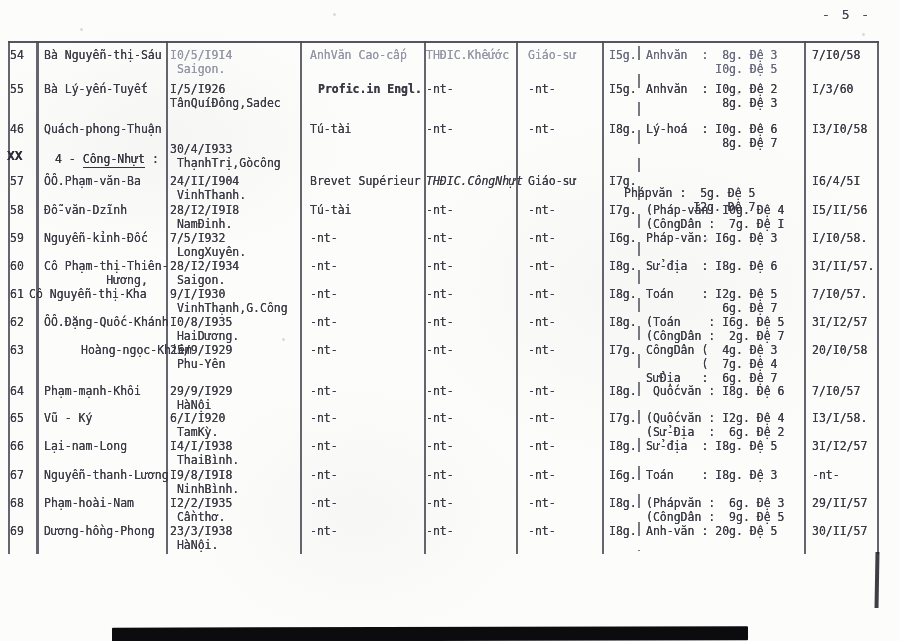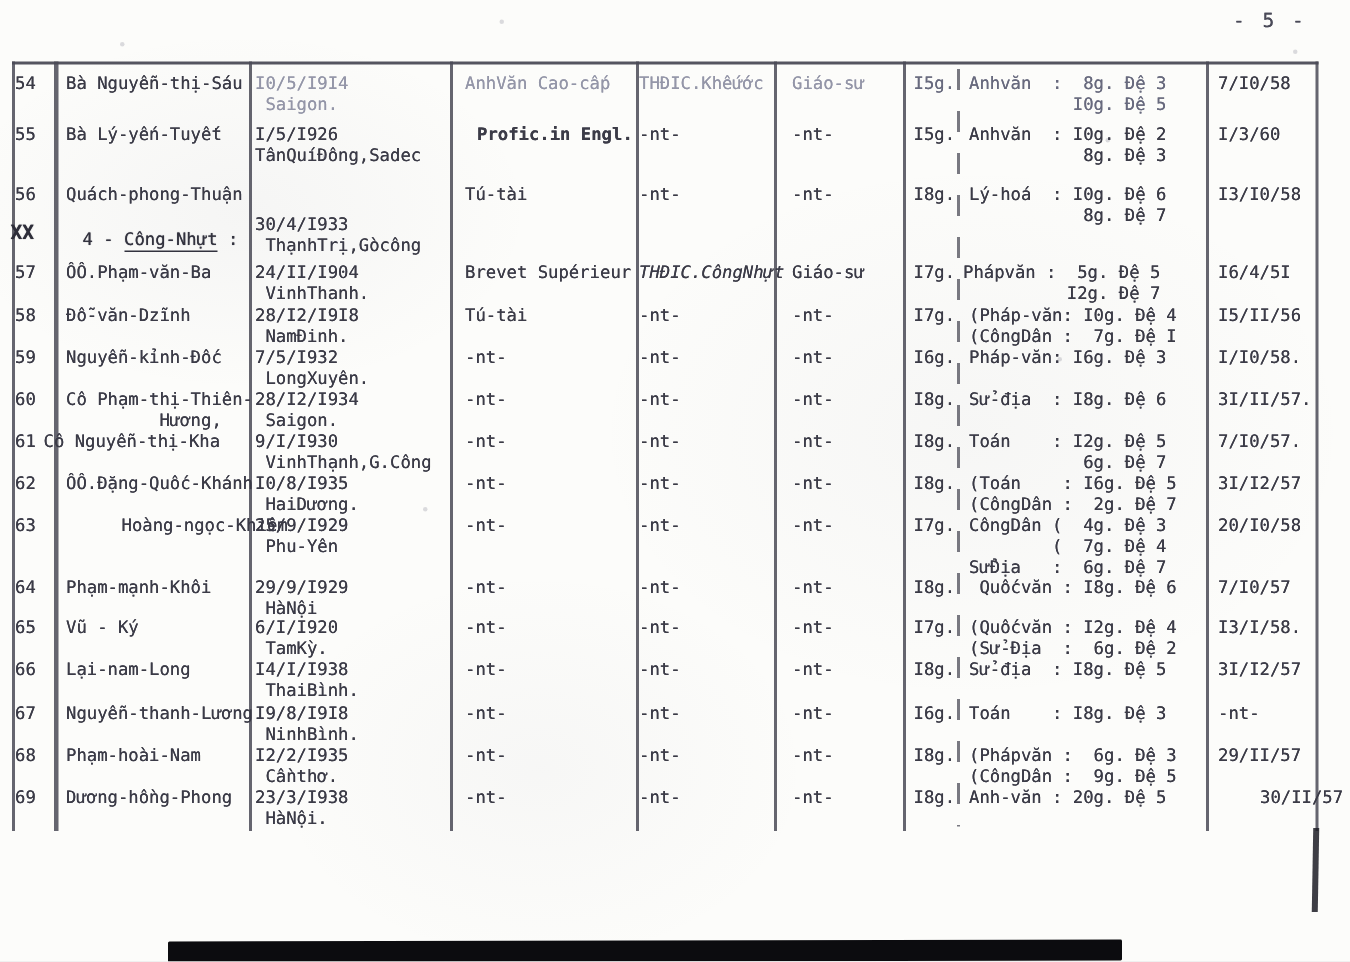--- a/index.html
+++ b/index.html
@@ -69,39 +69,39 @@
         <div class="cell" style="left: 44px;"><div class="tline">Bà Lý-yến-Tuyết</div></div>
         <div class="cell" style="left: 170px;"><div class="tline">I/5/I926</div><div class="tline">TânQuíĐông,Sadec</div></div>
         <div class="cell" style="left: 318px; font-weight: bold;"><div class="tline">Profic.in Engl.</div></div>
         <div class="cell" style="left: 426px;"><div class="tline">-nt-</div></div>
         <div class="cell" style="left: 528px;"><div class="tline">-nt-</div></div>
         <div class="cell" style="left: 609px;"><div class="tline">I5g.</div></div>
         <div class="cell" style="left: 646px;"><div class="tline">Anhvăn  : I0g. Đệ 2</div><div class="tline">           8g. Đệ 3</div></div>
         <div class="cell" style="left: 812px;"><div class="tline">I/3/60</div></div>
       </div>
       <div class="trow" style="top: 122px;">
-        <div class="cell" style="left: 10px;"><div class="tline">56</div></div>
+        <div class="cell" style="left: 10px;"><div class="tline">46</div></div>
         <div class="cell" style="left: 44px;"><div class="tline">Quách-phong-Thuận</div></div>
         <div class="cell" style="left: 170px; margin-top: 20px;"><div class="tline">30/4/I933</div><div class="tline"> ThạnhTrị,Gòcông</div></div>
         <div class="cell" style="left: 310px;"><div class="tline">Tú-tài</div></div>
         <div class="cell" style="left: 426px;"><div class="tline">-nt-</div></div>
         <div class="cell" style="left: 528px;"><div class="tline">-nt-</div></div>
         <div class="cell" style="left: 609px;"><div class="tline">I8g.</div></div>
         <div class="cell" style="left: 646px;"><div class="tline">Lý-hoá  : I0g. Đệ 6</div><div class="tline">           8g. Đệ 7</div></div>
         <div class="cell" style="left: 812px;"><div class="tline">I3/I0/58</div></div>
       </div>
       <div class="trow" style="top: 174px;">
         <div class="cell" style="left: 10px;"><div class="tline">57</div></div>
         <div class="cell" style="left: 44px;"><div class="tline">ÔÔ.Phạm-văn-Ba</div></div>
         <div class="cell" style="left: 170px;"><div class="tline">24/II/I904</div><div class="tline"> VinhThanh.</div></div>
         <div class="cell" style="left: 310px;"><div class="tline">Brevet Supérieur</div></div>
         <div class="cell" style="left: 426px; font-style: italic;"><div class="tline">THĐIC.CôngNhựt</div></div>
         <div class="cell" style="left: 528px;"><div class="tline">Giáo-sư</div></div>
         <div class="cell" style="left: 609px;"><div class="tline">I7g.</div></div>
-        <div class="cell" style="left: 642px;"><div class="tline">Phápvăn :  5g. Đệ 5</div><div class="tline">          I2g. Đệ 7</div></div>
+        <div class="cell" style="left: 624px; margin-top: 12px;"><div class="tline">Phápvăn :  5g. Đệ 5</div><div class="tline">          I2g. Đệ 7</div></div>
         <div class="cell" style="left: 812px;"><div class="tline">I6/4/5I</div></div>
       </div>
       <div class="trow" style="top: 203px;">
         <div class="cell" style="left: 10px;"><div class="tline">58</div></div>
         <div class="cell" style="left: 44px;"><div class="tline">Đỗ-văn-Dzĩnh</div></div>
         <div class="cell" style="left: 170px;"><div class="tline">28/I2/I9I8</div><div class="tline"> NamĐinh.</div></div>
         <div class="cell" style="left: 310px;"><div class="tline">Tú-tài</div></div>
         <div class="cell" style="left: 426px;"><div class="tline">-nt-</div></div>
         <div class="cell" style="left: 528px;"><div class="tline">-nt-</div></div>
         <div class="cell" style="left: 609px;"><div class="tline">I7g.</div></div>
@@ -220,21 +220,21 @@
       </div>
       <div class="trow" style="top: 524px;">
         <div class="cell" style="left: 10px;"><div class="tline">69</div></div>
         <div class="cell" style="left: 44px;"><div class="tline">Dương-hồng-Phong</div></div>
         <div class="cell" style="left: 170px;"><div class="tline">23/3/I938</div><div class="tline"> HàNội.</div></div>
         <div class="cell" style="left: 310px;"><div class="tline">-nt-</div></div>
         <div class="cell" style="left: 426px;"><div class="tline">-nt-</div></div>
         <div class="cell" style="left: 528px;"><div class="tline">-nt-</div></div>
         <div class="cell" style="left: 609px;"><div class="tline">I8g.</div></div>
         <div class="cell" style="left: 646px;"><div class="tline">Anh-văn : 20g. Đệ 5</div></div>
-        <div class="cell" style="left: 840px; text-align: center;"><div class="tline">30/II/57</div></div>
+        <div class="cell" style="left: 812px; text-align: center;"><div class="tline">30/II/57</div></div>
       </div>
     </div>
 
   <div class="sec-marker">XX</div>
   <div class="sec-head"><span>4 - </span><span class="u">Công-Nhựt</span><span> :</span></div>
 
   <div class="artifact-bar"></div>
   <div class="artifact-edge"></div>
 
   <div class="speck" style="left:80px;top:28px;"></div>

